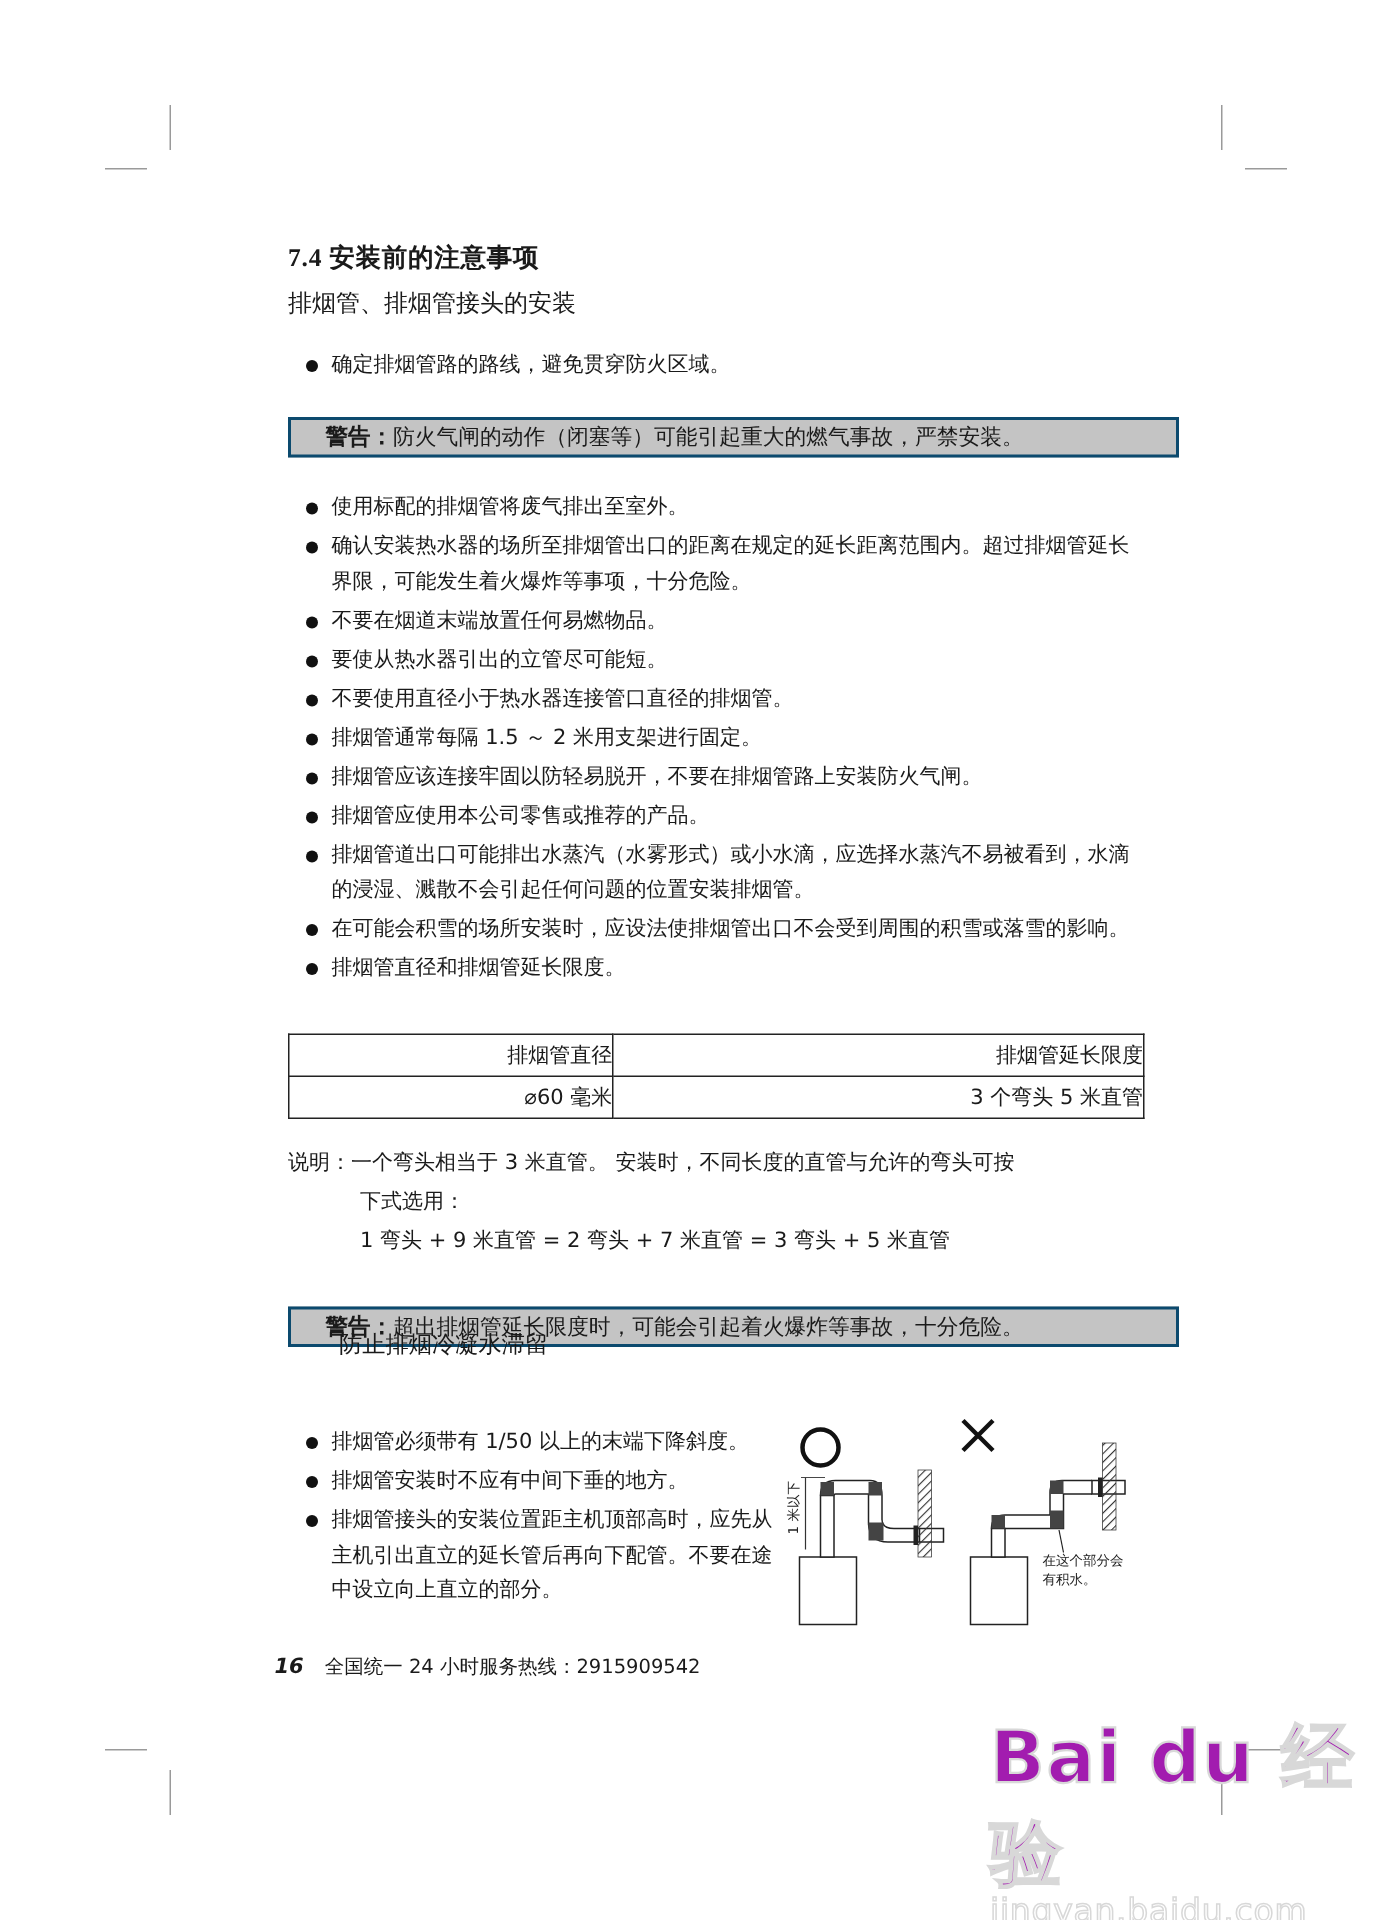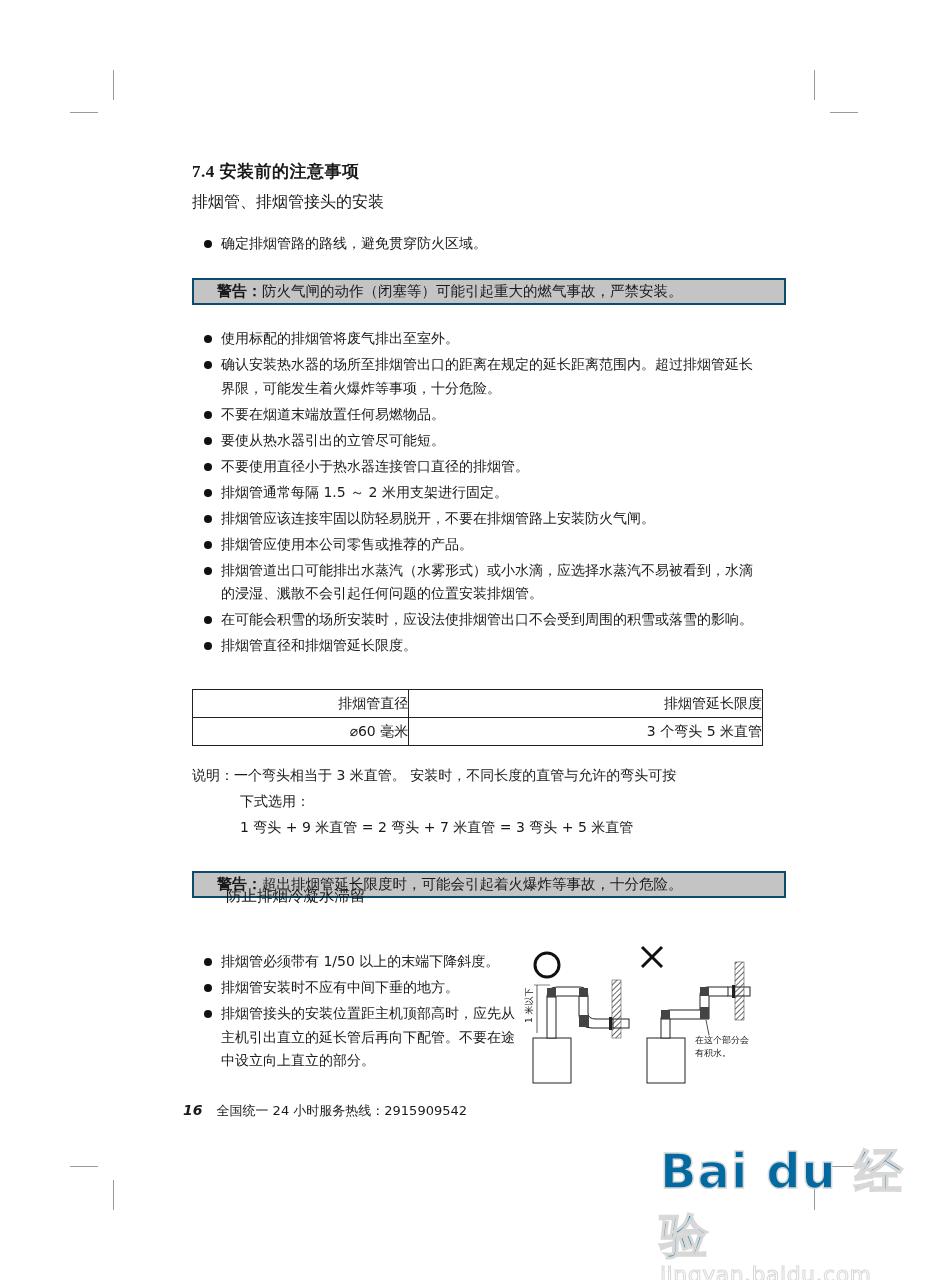--- a/index.html
+++ b/index.html
@@ -18,21 +18,21 @@
   .warn b { font-weight:bold; font-size:15px; }
   table.spec { position:absolute; left:192px; top:689px; width:571px; border-collapse:collapse; font-size:14px; }
   table.spec td { border:1.5px solid #222; height:27px; text-align:right; padding:0; }
   .note { position:absolute; left:192px; top:762px; font-size:14px; line-height:26px; width:570px; }
   .note .indent { padding-left:48px; }
   .h3 { position:absolute; left:192px; top:886px; font-size:15.5px;margin-left:34px; }
   .footer { position:absolute; left:183px; top:1102px; font-size:13px; }
   .footer .pg { font-weight:bold; font-style:italic; font-size:14px; margin-right:14px; }
   .wm { position:absolute; left:660px; top:1140px; color:#e6e6e6; }
   .wm .big { font-size:48px; font-weight:bold; letter-spacing:1px;
-             color:#0369a1; -webkit-text-stroke:1.5px #d8d8d8; }
+             color:#a21caf; -webkit-text-stroke:1.5px #d8d8d8; }
   .wm .small { font-size:22px; color:#fff; -webkit-text-stroke:1px #d8d8d8; margin-top:-6px; letter-spacing:0.5px; }
   svg.diag { position:absolute; left:520px; top:935px; }
 </style>
 </head>
 <body>
 
 <div class="crop v" style="left:113px;top:70px;height:30px;"></div>
 <div class="crop h" style="left:70px;top:112px;width:28px;"></div>
 <div class="crop v" style="left:814px;top:70px;height:30px;"></div>
 <div class="crop h" style="left:830px;top:112px;width:28px;"></div>

